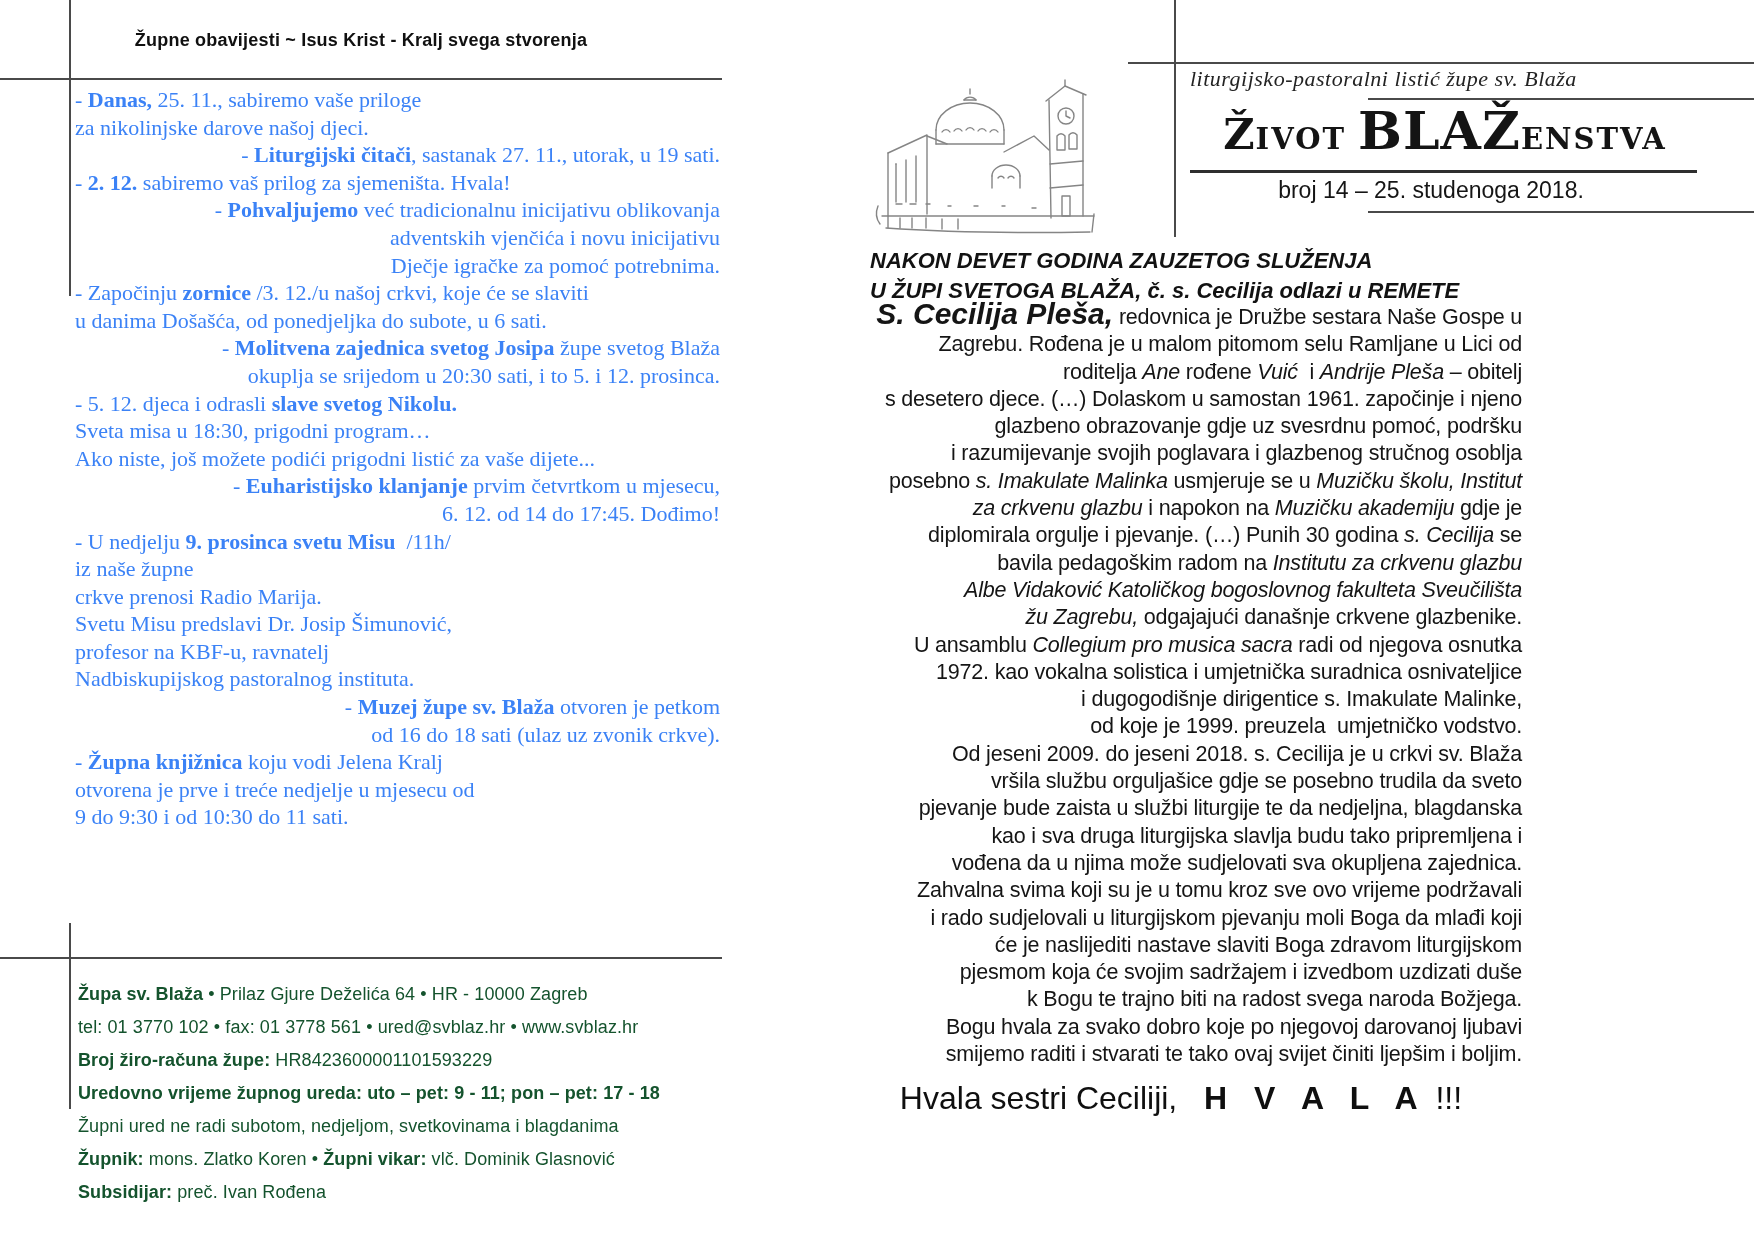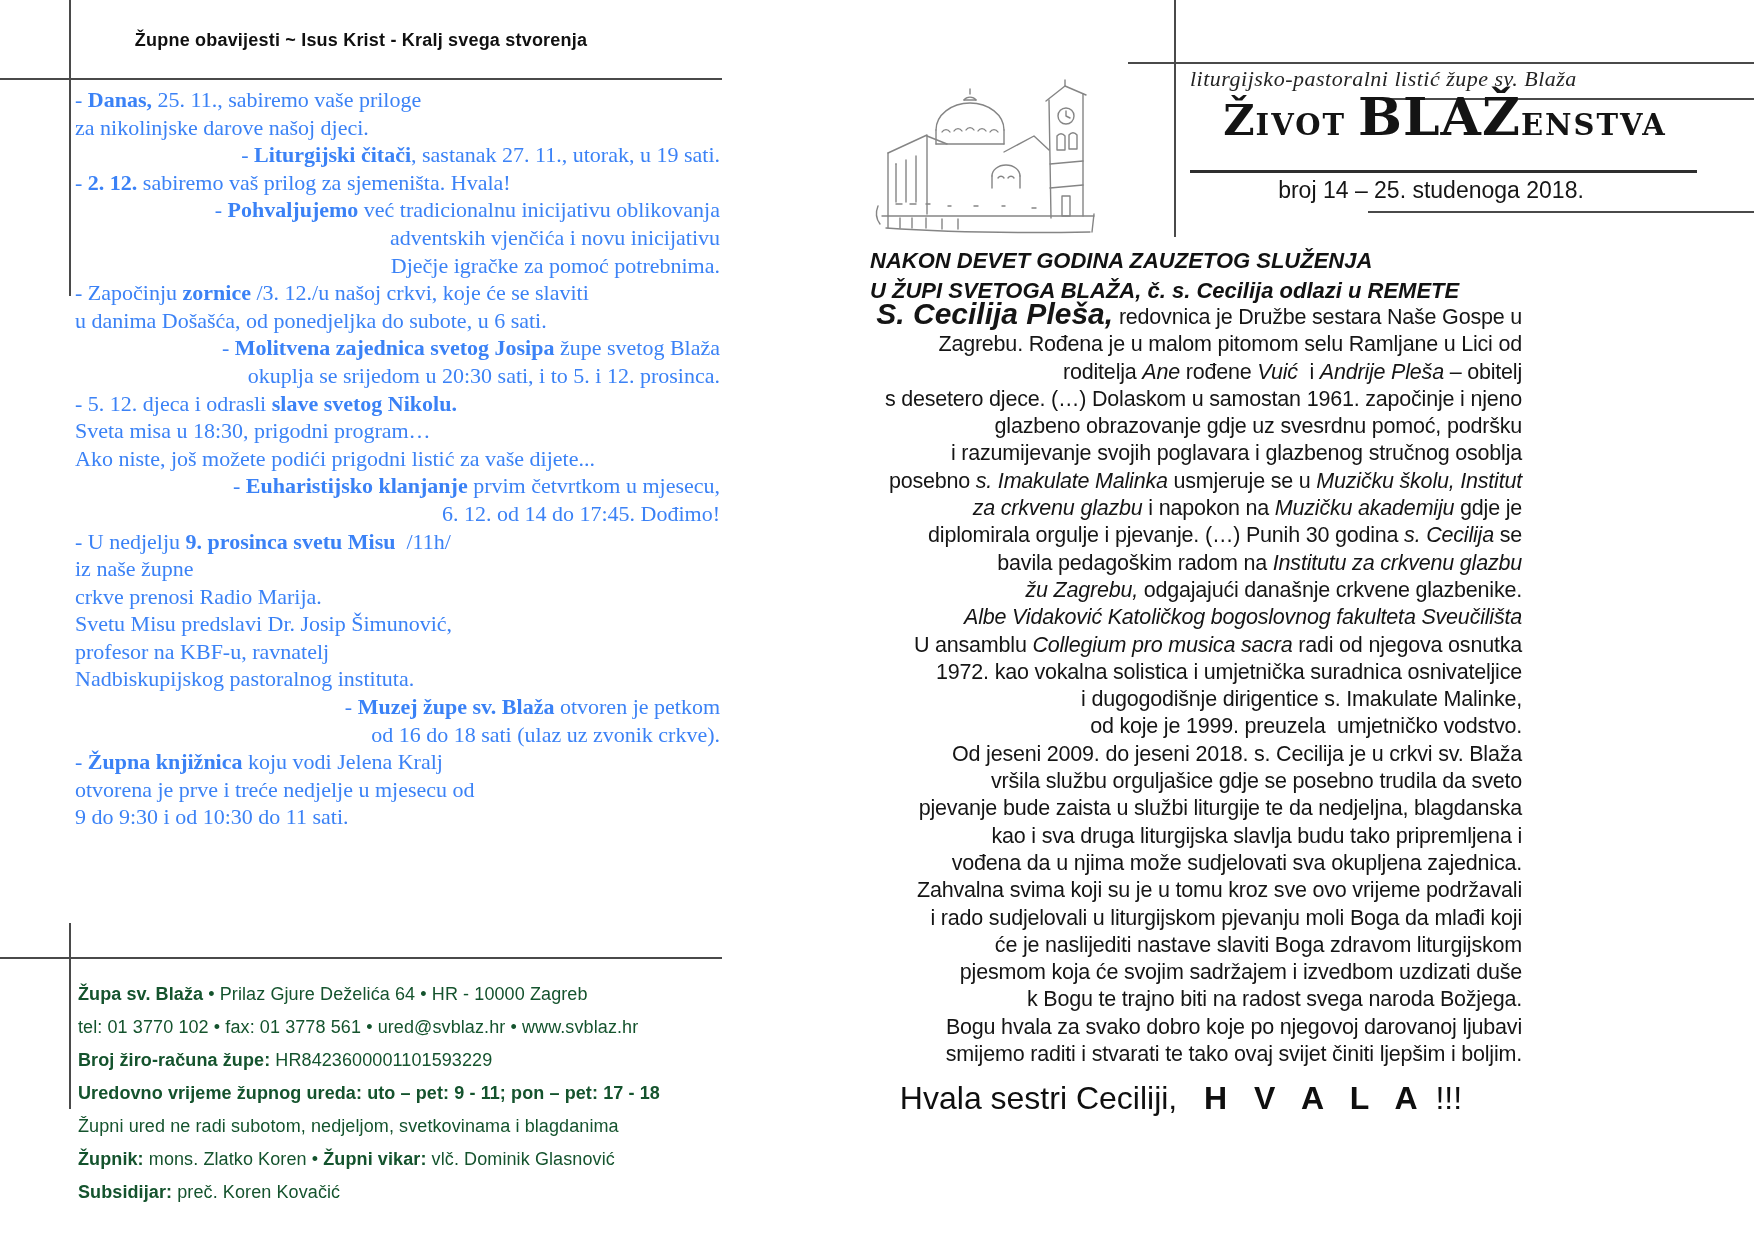--- a/index.html
+++ b/index.html
@@ -11,21 +11,21 @@
   .lp-body{position:absolute;left:75px;top:86px;width:645px;
     font-family:"Liberation Serif",serif;font-size:22px;color:#3b82f6;}
   .lp-body .ln{line-height:27.6px;white-space:pre;}
   .lp-contact{position:absolute;left:78px;top:978px;width:660px;
     font-family:"Liberation Sans",sans-serif;font-size:18px;letter-spacing:.1px;color:#14532d;}
   .lp-contact .ln{line-height:33px;white-space:pre;}
   
   .rp-church{position:absolute;left:852px;top:56px;width:262px;height:182px;}
   .rp-tagline{position:absolute;left:1190px;top:66px;width:560px;
     font-family:"Liberation Serif",serif;font-style:italic;font-size:22px;letter-spacing:.5px;color:#232323;}
-  .rp-title{position:absolute;left:1185px;top:100px;width:520px;height:64px;line-height:34px;text-align:center;
+  .rp-title{position:absolute;left:1185px;top:100px;width:520px;height:64px;line-height:62px;text-align:center;
     font-family:"DejaVu Serif",serif;font-weight:bold;color:#141414;white-space:pre;}
   .rp-title .t0{font-size:52px;letter-spacing:1px;}
   .rp-title .t1{font-size:43px;letter-spacing:1px;}
   .rp-title .t2{font-size:29px;letter-spacing:2px;}
   .rp-issue{position:absolute;left:1185px;top:177px;width:492px;text-align:center;
     font-family:"Liberation Sans",sans-serif;font-size:23px;color:#151515;}
   .rp-headline{position:absolute;left:870px;top:246px;width:660px;
     font-family:"Liberation Sans",sans-serif;font-weight:bold;font-style:italic;font-size:22px;color:#121212;}
   .rp-headline .ln{line-height:30px;white-space:pre;}
   .rp-article{position:absolute;left:820px;top:300px;width:702px;
@@ -81,21 +81,21 @@
       </div>
     <div class="rule" style="left:69px;top:923px;width:2px;height:186px;"></div>
     <div class="rule" style="left:0;top:957px;width:722px;height:2px;"></div>
     <div class="lp-contact">
         <div class="ln a-l"><span class="b">Župa sv. Blaža</span><span> • Prilaz Gjure Deželića 64 • HR - 10000 Zagreb</span></div>
         <div class="ln a-l"><span>tel: 01 3770 102 • fax: 01 3778 561 • ured@svblaz.hr • www.svblaz.hr</span></div>
         <div class="ln a-l"><span class="b">Broj žiro-računa župe:</span><span> HR8423600001101593229</span></div>
         <div class="ln a-l"><span class="b">Uredovno vrijeme župnog ureda: uto – pet: 9 - 11; pon – pet: 17 - 18</span></div>
         <div class="ln a-l"><span>Župni ured ne radi subotom, nedjeljom, svetkovinama i blagdanima</span></div>
         <div class="ln a-l"><span class="b">Župnik:</span><span> mons. Zlatko Koren • </span><span class="b">Župni vikar:</span><span> vlč. Dominik Glasnović</span></div>
-        <div class="ln a-l"><span class="b">Subsidijar:</span><span> preč. Koren Kovačić</span></div>
+        <div class="ln a-l"><span class="b">Subsidijar:</span><span> preč. Ivan Rođena</span></div>
       </div>
   </div>
 
   <div>
     <div class="rp-church">
       <svg viewBox="0 0 262 182" width="262" height="182" fill="none" stroke="#858585" stroke-width="1.4" stroke-linecap="round" stroke-linejoin="round">
 
         <path d="M197 44 L199 162"></path>
         <path d="M231 38 L231 160"></path>
         <path d="M194 45 L213 30 L234 39"></path>
@@ -154,22 +154,22 @@
         <div class="ln a-r"><span class="name">S. Cecilija Pleša,</span><span> redovnica je Družbe sestara Naše Gospe u</span></div>
         <div class="ln a-r"><span>Zagrebu. Rođena je u malom pitomom selu Ramljane u Lici od</span></div>
         <div class="ln a-r"><span>roditelja </span><span class="i">Ane</span><span> rođene </span><span class="i">Vuić</span><span>  i </span><span class="i">Andrije Pleša</span><span> – obitelj</span></div>
         <div class="ln a-r"><span>s desetero djece. (…) Dolaskom u samostan 1961. započinje i njeno</span></div>
         <div class="ln a-r"><span>glazbeno obrazovanje gdje uz svesrdnu pomoć, podršku</span></div>
         <div class="ln a-r"><span>i razumijevanje svojih poglavara i glazbenog stručnog osoblja</span></div>
         <div class="ln a-r"><span>posebno </span><span class="i">s. Imakulate Malinka</span><span> usmjeruje se u </span><span class="i">Muzičku školu, Institut</span></div>
         <div class="ln a-r"><span class="i">za crkvenu glazbu</span><span> i napokon na </span><span class="i">Muzičku akademiju</span><span> gdje je</span></div>
         <div class="ln a-r"><span>diplomirala orgulje i pjevanje. (…) Punih 30 godina </span><span class="i">s. Cecilija</span><span> se</span></div>
         <div class="ln a-r"><span>bavila pedagoškim radom na </span><span class="i">Institutu za crkvenu glazbu</span></div>
+        <div class="ln a-r"><span class="i">Albe Vidaković Katoličkog bogoslovnog fakulteta Sveučilišta</span></div>
         <div class="ln a-r"><span class="i">žu Zagrebu,</span><span> odgajajući današnje crkvene glazbenike.</span></div>
-        <div class="ln a-r"><span class="i">Albe Vidaković Katoličkog bogoslovnog fakulteta Sveučilišta</span></div>
         <div class="ln a-r"><span>U ansamblu </span><span class="i">Collegium pro musica sacra</span><span> radi od njegova osnutka</span></div>
         <div class="ln a-r"><span>1972. kao vokalna solistica i umjetnička suradnica osnivateljice</span></div>
         <div class="ln a-r"><span>i dugogodišnje dirigentice s. Imakulate Malinke,</span></div>
         <div class="ln a-r"><span>od koje je 1999. preuzela  umjetničko vodstvo.</span></div>
         <div class="ln a-r"><span>Od jeseni 2009. do jeseni 2018. s. Cecilija je u crkvi sv. Blaža</span></div>
         <div class="ln a-r"><span>vršila službu orguljašice gdje se posebno trudila da sveto</span></div>
         <div class="ln a-r"><span>pjevanje bude zaista u službi liturgije te da nedjeljna, blagdanska</span></div>
         <div class="ln a-r"><span>kao i sva druga liturgijska slavlja budu tako pripremljena i</span></div>
         <div class="ln a-r"><span>vođena da u njima može sudjelovati sva okupljena zajednica.</span></div>
         <div class="ln a-r"><span>Zahvalna svima koji su je u tomu kroz sve ovo vrijeme podržavali</span></div>

